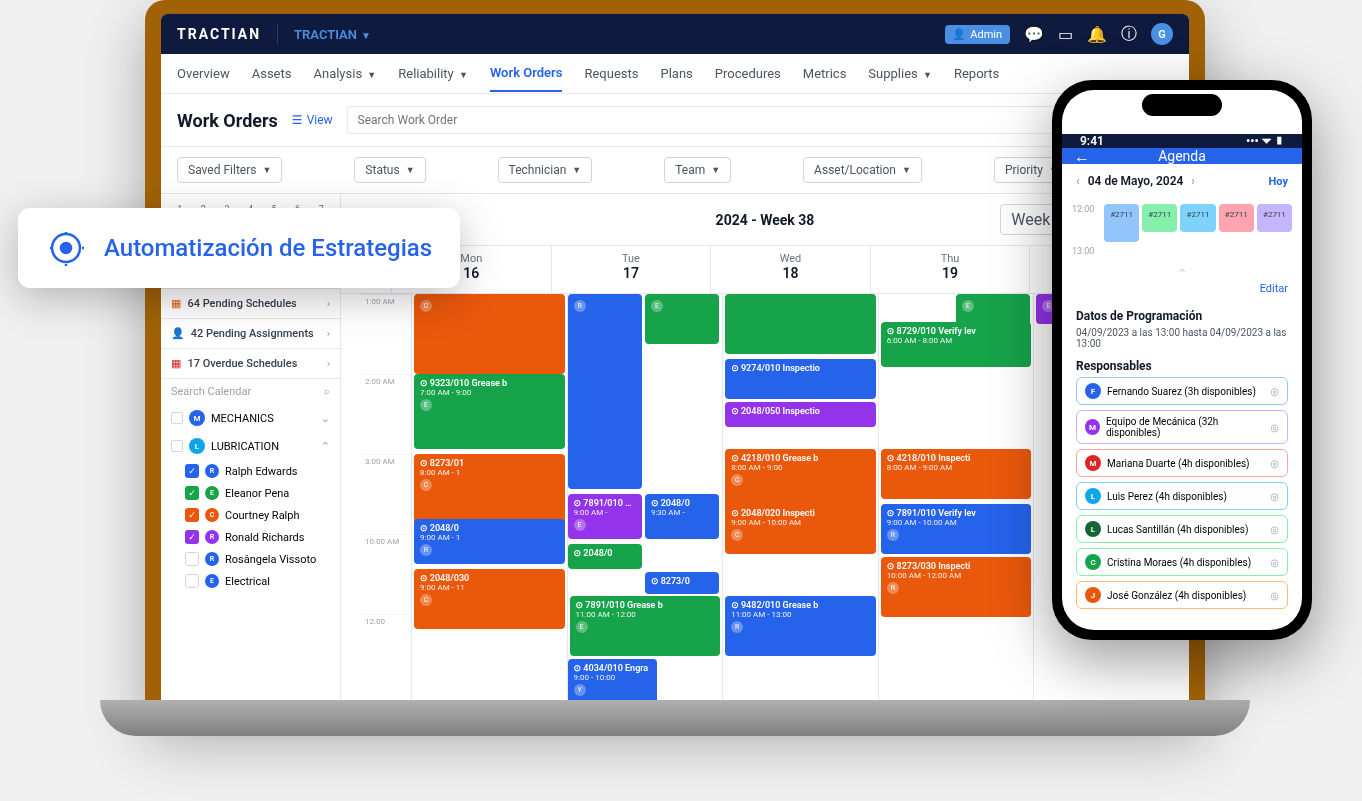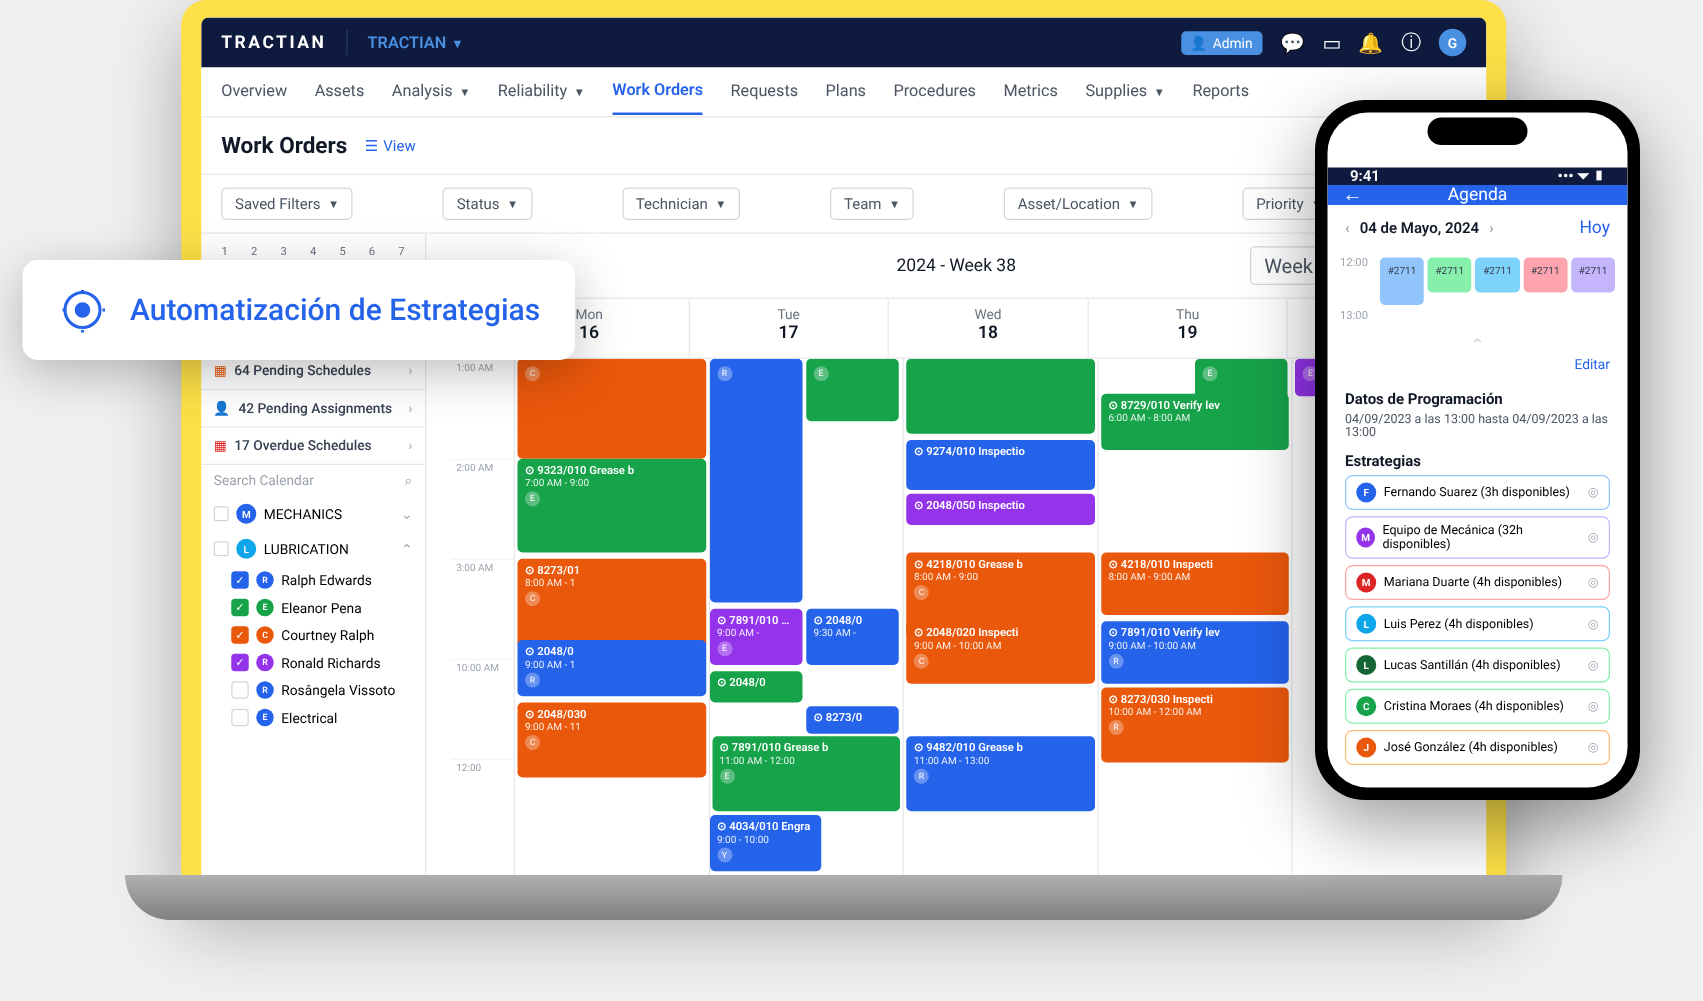--- a/index.html
+++ b/index.html
@@ -1,19 +1,19 @@
 <!DOCTYPE html>
 <html><head>
 <meta charset="utf-8">
 <style>
 * { box-sizing: border-box; margin: 0; padding: 0; font-family: -apple-system, BlinkMacSystemFont, "Segoe UI", Roboto, sans-serif; }
 body { background: #f0f0f0; width: 1362px; height: 801px; position: relative; overflow: hidden; }
 
 
-.laptop { position: absolute; left: 145px; top: 0; width: 1060px; height: 720px; background: #fde047; border-radius: 20px 20px 0 0; padding: 14px 16px 0 16px; box-shadow: 0 20px 60px rgba(0,0,0,0.3); }
+.laptop { position: absolute; left: 145px; top: 0; width: 1060px; height: 720px; background: #a16207; border-radius: 20px 20px 0 0; padding: 14px 16px 0 16px; box-shadow: 0 20px 60px rgba(0,0,0,0.3); }
 .laptop-base { position: absolute; left: 100px; top: 700px; width: 1150px; height: 36px; background: linear-gradient(180deg, #b0b0b0, #808080); border-radius: 0 0 50px 50px; }
 .laptop-screen { width: 100%; height: 100%; background: #fff; border-radius: 6px; overflow: hidden; display: flex; flex-direction: column; }
 
 
 .topbar { background: #0f1a3f; height: 40px; display: flex; align-items: center; padding: 0 16px; color: #fff; }
 .logo { font-weight: 700; letter-spacing: 2px; font-size: 14px; }
 .topbar-divider { width: 1px; height: 20px; background: #2a3a6f; margin: 0 16px; }
 .topbar-company { color: #4a90e2; font-size: 13px; font-weight: 600; }
 .topbar-chevron { color: #4a90e2; font-size: 10px; margin-left: 4px; }
 .topbar-right { margin-left: auto; display: flex; align-items: center; gap: 14px; }
@@ -54,21 +54,21 @@
 .cal-group .check { width: 12px; height: 12px; border: 1px solid #d1d5db; border-radius: 2px; }
 .cal-group .badge { width: 16px; height: 16px; border-radius: 50%; font-size: 8px; display: flex; align-items: center; justify-content: center; color: #fff; font-weight: 600; }
 .cal-group .exp { margin-left: auto; color: #9ca3af; }
 .cal-person { padding: 4px 10px 4px 24px; display: flex; align-items: center; gap: 6px; font-size: 11px; }
 .cal-person .pcheck { width: 14px; height: 14px; border-radius: 3px; display: flex; align-items: center; justify-content: center; color: #fff; font-size: 9px; }
 .cal-person .pbadge { width: 14px; height: 14px; border-radius: 50%; font-size: 7px; display: flex; align-items: center; justify-content: center; color: #fff; font-weight: 600; }
 
 
 .calendar { flex: 1; display: flex; flex-direction: column; overflow: hidden; }
 .cal-header { padding: 10px 12px; display: flex; align-items: center; gap: 10px; border-bottom: 1px solid #e5e7eb; }
-.cal-title { font-size: 14px; font-weight: 400; color: #111827; margin: 0 auto 0 auto; position: absolute; left: 50%; transform: translateX(-50%); text-align: center; }
+.cal-title { font-size: 14px; font-weight: 700; color: #111827; margin: 0 auto 0 auto; position: absolute; left: 50%; transform: translateX(-50%); text-align: center; }
 .cal-right-btns { margin-left: auto; display: flex; gap: 8px; }
 .cal-days { display: grid; grid-template-columns: 50px repeat(5, 1fr); border-bottom: 1px solid #e5e7eb; }
 .cal-day { text-align: center; padding: 6px 0; font-size: 11px; color: #6b7280; border-left: 1px solid #e5e7eb; }
 .cal-day .num { font-size: 14px; font-weight: 600; color: #111827; }
 .cal-day.today .num { background: #2563eb; color: #fff; border-radius: 50%; width: 22px; height: 22px; display: inline-flex; align-items: center; justify-content: center; }
 .cal-body { flex: 1; position: relative; display: grid; grid-template-columns: 50px repeat(5, 1fr); overflow: hidden; margin-left: 20px; }
 .time-col { color: #9ca3af; font-size: 8px; }
 .time-slot { height: 80px; border-top: 1px solid #f3f4f6; padding: 2px 4px; }
 .day-col { border-left: 1px solid #e5e7eb; position: relative; }
 .event { position: absolute; left: 2px; right: 2px; border-radius: 4px; padding: 4px 6px; color: #fff; font-size: 9px; overflow: hidden; }
@@ -86,21 +86,21 @@
 .overlay-text { font-size: 24px; font-weight: 500; color: #2563eb; }
 
 
 .phone { position: absolute; right: 50px; top: 80px; width: 260px; height: 560px; background: #000; border-radius: 40px; padding: 10px; box-shadow: 0 20px 60px rgba(0,0,0,0.4); z-index: 50; }
 .phone-screen { width: 100%; height: 100%; background: #fff; border-radius: 32px; overflow: hidden; display: flex; flex-direction: column; }
 .phone-notch { position: absolute; top: 14px; left: 50%; transform: translateX(-50%); width: 80px; height: 22px; background: #000; border-radius: 14px; z-index: 60; }
 .phone-status { background: #0f1a3f; height: 40px; display: flex; align-items: center; justify-content: space-between; padding: 0 18px; color: #fff; font-size: 12px; font-weight: 600; margin-top: 44px; }
 .phone-header { background: #2563eb; height: 40px; display: flex; align-items: center; justify-content: center; color: #fff; font-size: 14px; position: relative; }
 .phone-back { position: absolute; left: 12px; font-size: 16px; }
 .phone-date { padding: 10px 14px; display: flex; align-items: center; gap: 8px; font-size: 12px; font-weight: 600; color: #111827; }
-.phone-date .today { margin-left: auto; color: #2563eb; font-weight: 400; font-size: 14px; }
+.phone-date .today { margin-left: auto; color: #2563eb; font-weight: 700; font-size: 11px; }
 .phone-timeline { padding: 6px 10px; font-size: 9px; }
 .phone-tl-row { display: flex; align-items: flex-start; gap: 4px; margin-bottom: 4px; }
 .phone-tl-time { width: 28px; color: #9ca3af; font-size: 9px; }
 .phone-tl-blocks { display: flex; gap: 3px; flex: 1; }
 .phone-tl-block { flex: 1; border-radius: 4px; padding: 6px 2px; text-align: center; font-size: 8px; color: #374151; }
 .phone-section { padding: 8px 14px; }
 .phone-edit { text-align: right; color: #2563eb; font-size: 11px; padding: 0 14px 6px 0; }
 .phone-sec-title { font-size: 12px; font-weight: 700; color: #111827; margin-bottom: 4px; }
 .phone-sec-sub { font-size: 10px; color: #4b5563; margin-bottom: 10px; }
 .resp-item { border: 1px solid; border-radius: 6px; padding: 5px 8px; margin-bottom: 5px; font-size: 10px; display: flex; align-items: center; gap: 6px; }
@@ -146,20 +146,21 @@
         <span class="nav-item">Supplies <span class="chev">▼</span></span>
         <span class="nav-item">Reports</span>
       </div>
 
     <div class="page-header">
       <span class="page-title">Work Orders</span>
       <span class="view-btn">
           <span style="color:#2563eb">☰</span> 
           <span>View</span>
         </span>
+      <input class="search-input" placeholder="Search Work Order" style="">
     </div>
 
     <div class="filters" id="filters">
         <span class="filter-btn">Saved Filters <span class="chev">▼</span></span>
         <span class="filter-btn">Status <span class="chev">▼</span></span>
         <span class="filter-btn">Technician <span class="chev">▼</span></span>
         <span class="filter-btn">Team <span class="chev">▼</span></span>
         <span class="filter-btn">Asset/Location <span class="chev">▼</span></span>
         <span class="filter-btn">Priority <span class="chev">▼</span></span>
         <span class="add-btn"><span>+</span> Add</span>
@@ -410,21 +411,21 @@
       </div>
       <div class="phone-tl-row">
           <span class="phone-tl-time">13:00</span>
         </div>
     </div>
     <div style="text-align:center;color:#d1d5db;font-size:14px">⌃</div>
     <div class="phone-edit">Editar</div>
     <div class="phone-section">
       <div class="phone-sec-title">Datos de Programación</div>
       <div class="phone-sec-sub">04/09/2023 a las 13:00 hasta 04/09/2023 a las 13:00</div>
-      <div class="phone-sec-title">Estrategias</div>
+      <div class="phone-sec-title">Responsables</div>
       <div id="responsibles">
           <div class="resp-item" style="border-color: rgb(147, 197, 253);">
             <span class="rb" style="background:#2563eb">F</span>
             <span>Fernando Suarez (3h disponibles)</span>
             <span class="eye">◎</span>
           </div>
           <div class="resp-item" style="border-color: rgb(196, 181, 253);">
             <span class="rb" style="background:#9333ea">M</span>
             <span>Equipo de Mecánica (32h disponibles)</span>
             <span class="eye">◎</span>

